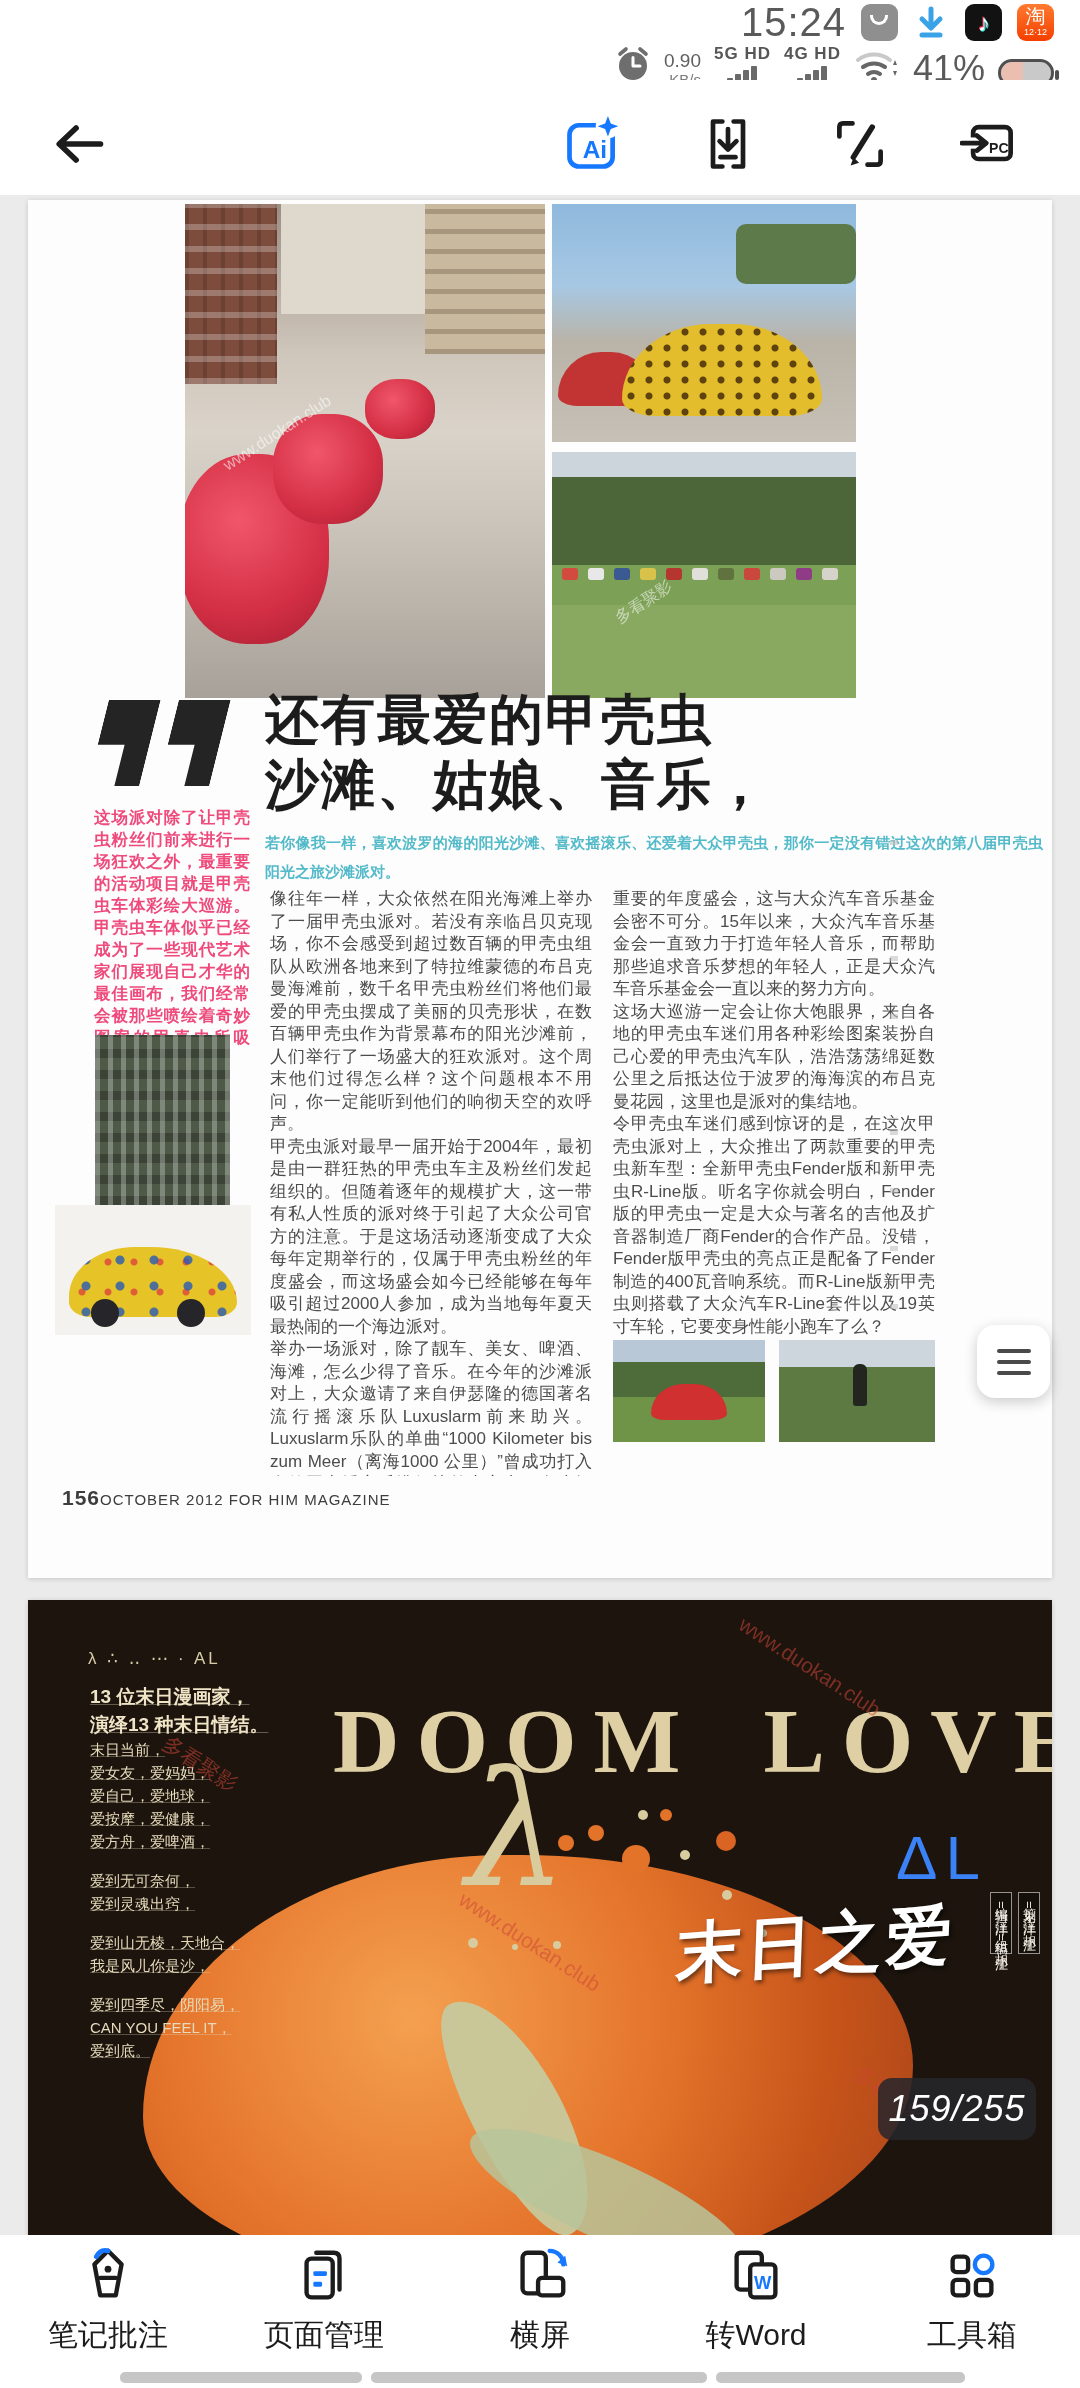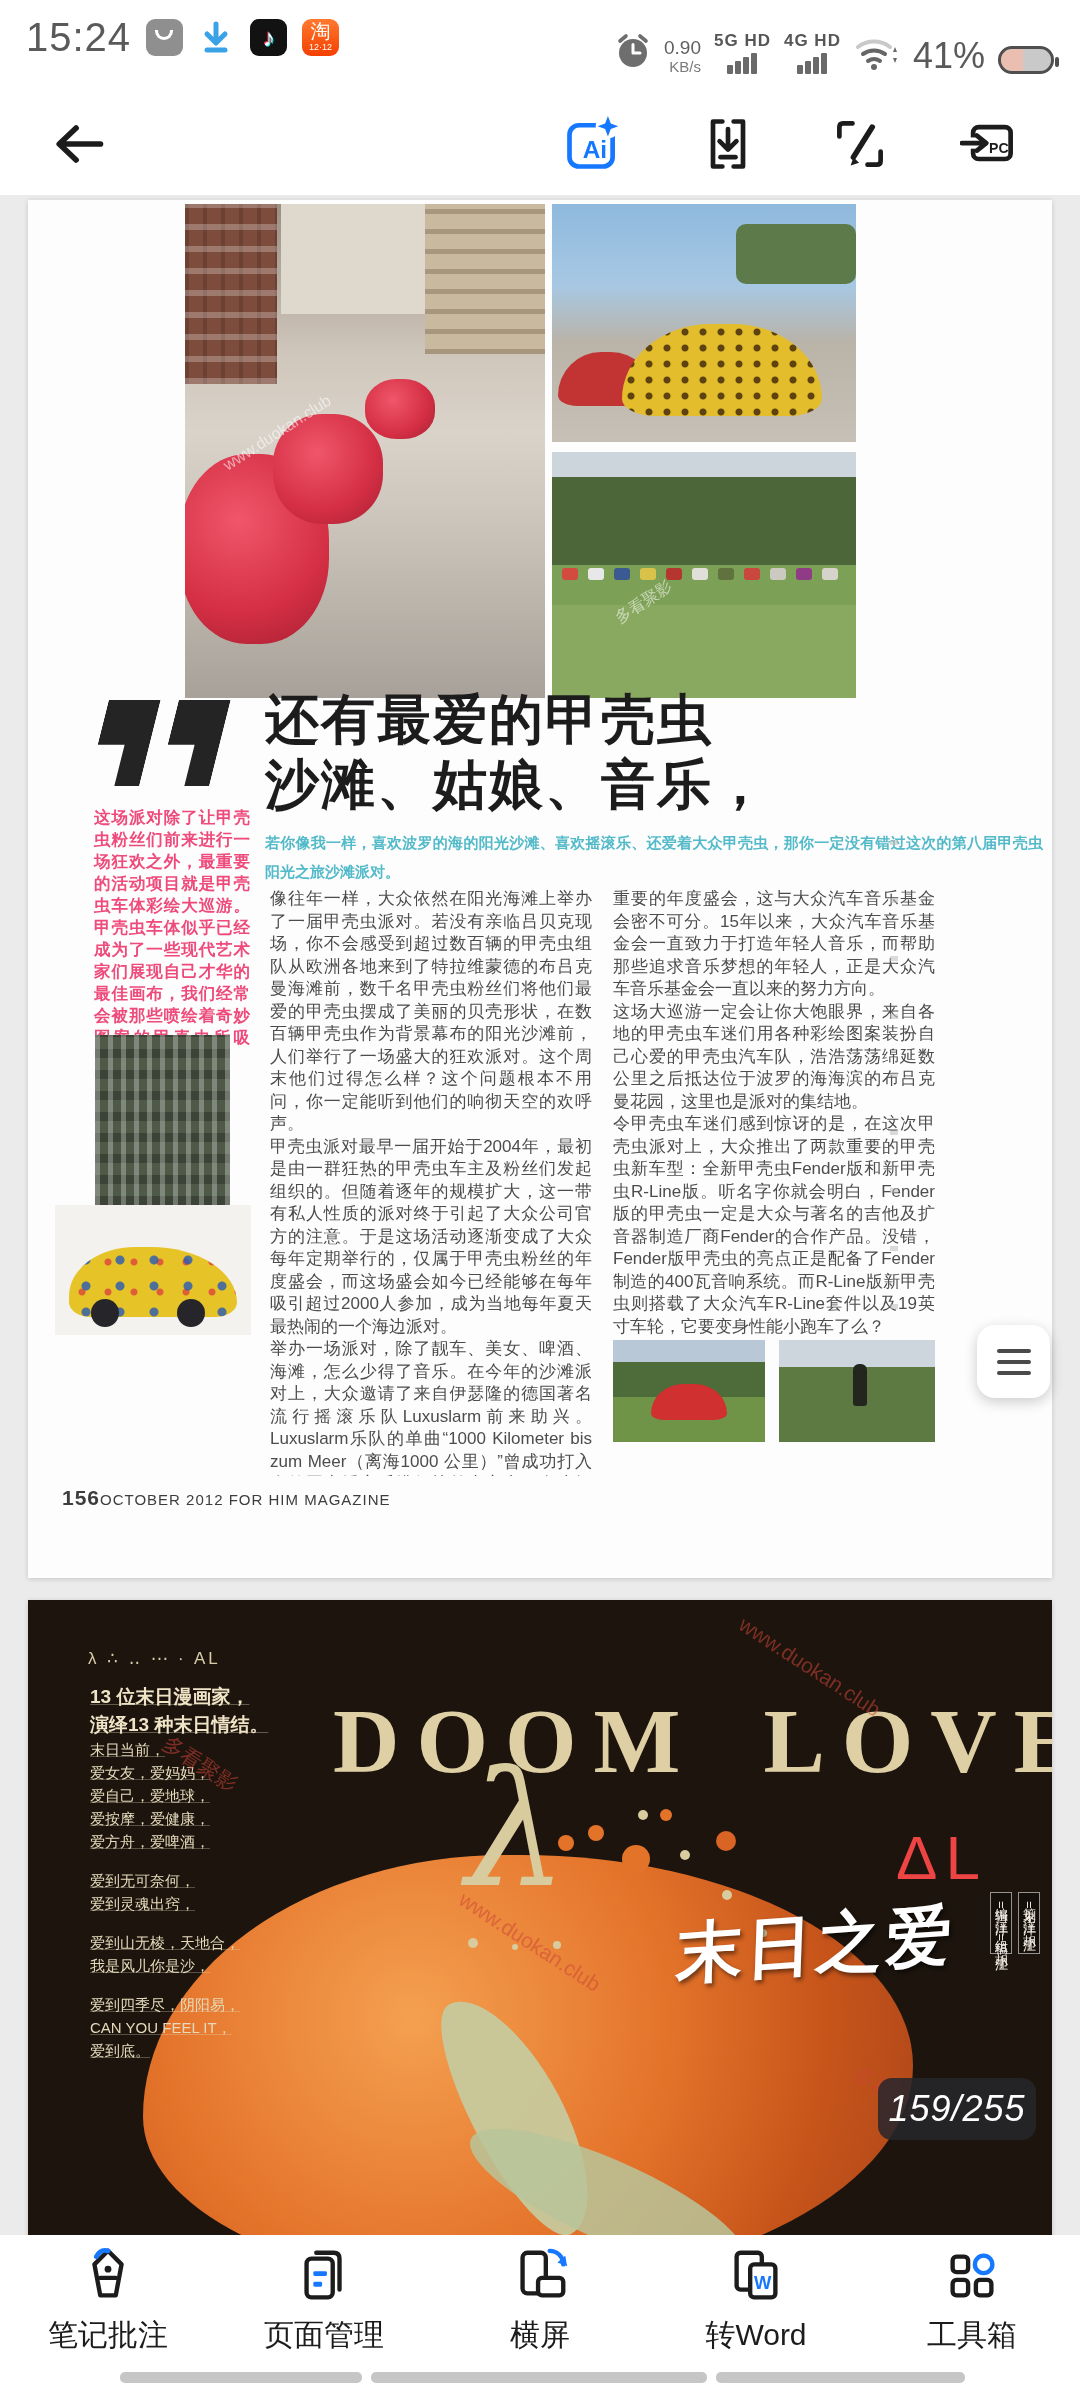--- a/index.html
+++ b/index.html
@@ -2,21 +2,21 @@
 <html><head>
 <meta charset="utf-8">
 <style>
   html,body{margin:0;padding:0;background:#fff;}
   *{box-sizing:border-box;}
   .screen{position:relative;width:1080px;height:2388px;overflow:hidden;background:#fff;
     font-family:"Liberation Sans","DejaVu Sans",sans-serif;color:#222;}
 
   
   .status-bar{position:absolute;top:0;left:0;width:1080px;height:80px;display:flex;
-    justify-content:space-between;padding:0 26px 6px 26px;background:#fff;}
+    justify-content:space-between;align-items:flex-end;padding:0 26px 6px 26px;background:#fff;flex-direction:column;}
   .sb-left{display:flex;align-items:center;gap:15px;}
   .sb-time{font-size:40px;color:#5a5a5a;letter-spacing:1px;}
   .appicon{width:37px;height:37px;border-radius:9px;position:relative;flex:0 0 auto;}
   .app-gray{background:#8f8f8f;}
   .app-gray span{position:absolute;left:9px;top:11px;width:18px;height:10px;border:3px solid #fff;
     border-top:none;border-radius:0 0 12px 12px;}
   .app-dl{background:transparent;}
   .app-tiktok{background:#121212;color:#fff;font-size:24px;text-align:center;line-height:37px;
     text-shadow:1px 1px 0 #25f4ee,-1px -1px 0 #fe2c55;}
   .app-taobao{background:linear-gradient(180deg,#ff7a2f,#f43f00);color:#fff;text-align:center;}
@@ -114,21 +114,21 @@
   .p2-poem{position:absolute;left:62px;top:138px;margin:0;padding:0;list-style:none;
     font-size:15px;line-height:23px;color:#e6dabb;}
   .p2-poem li{text-decoration:underline;text-decoration-color:rgba(233,221,192,.3);}
   .p2-poem li.gap{margin-top:16px;}
   .p2-title{position:absolute;left:305px;top:88px;width:715px;font-family:"Liberation Serif","DejaVu Serif",serif;
     font-weight:bold;font-size:92px;letter-spacing:17px;word-spacing:26px;color:#ded0a4;white-space:nowrap;}
   .p2-lambda{position:absolute;left:438px;top:150px;font-family:"DejaVu Serif",serif;font-style:italic;
     font-size:160px;color:#d8cb9e;line-height:1;}
   .p2-dots{position:absolute;left:610px;top:210px;width:10px;height:10px;border-radius:50%;background:#d8cb9e;
     box-shadow:42px 40px 0 #d8cb9e,84px 80px 0 #d8cb9e,120px 118px 0 -1px #d8cb9e,-170px 128px 0 #d8cb9e,-128px 132px 0 -2px #d8cb9e,-86px 130px 0 -1px #d8cb9e;}
-  .p2-al{position:absolute;left:868px;top:222px;font-size:62px;color:#ef4444;letter-spacing:8px;font-weight:400;}
+  .p2-al{position:absolute;left:868px;top:222px;font-size:62px;color:#3b82f6;letter-spacing:8px;font-weight:400;}
   .p2-blob{position:absolute;left:115px;top:255px;width:770px;height:430px;
     border-radius:48% 52% 55% 45%/62% 50% 52% 40%;
     background:radial-gradient(circle at 35% 38%,#f4a050,#e4732a 45%,#c6541a 74%,#a8431a 100%);}
   .p2-splash{position:absolute;left:560px;top:225px;width:16px;height:16px;border-radius:50%;background:#e4732a;
     box-shadow:70px -18px 0 -2px #e4732a,130px 8px 0 2px #d96423,40px 26px 0 6px #e4732a,-30px 10px 0 #e4732a;}
   .p2-leaf1{position:absolute;left:360px;top:470px;width:260px;height:90px;background:#c5cba0;opacity:.92;
     border-radius:50% 50% 50% 50%/60% 60% 40% 40%;transform:rotate(62deg);}
   .p2-leaf2{position:absolute;left:430px;top:560px;width:300px;height:80px;background:#b9c49a;opacity:.85;
     border-radius:50%;transform:rotate(24deg);}
   .p2-cntitle{position:absolute;left:648px;top:300px;font-size:66px;font-weight:900;color:#ffffff;

